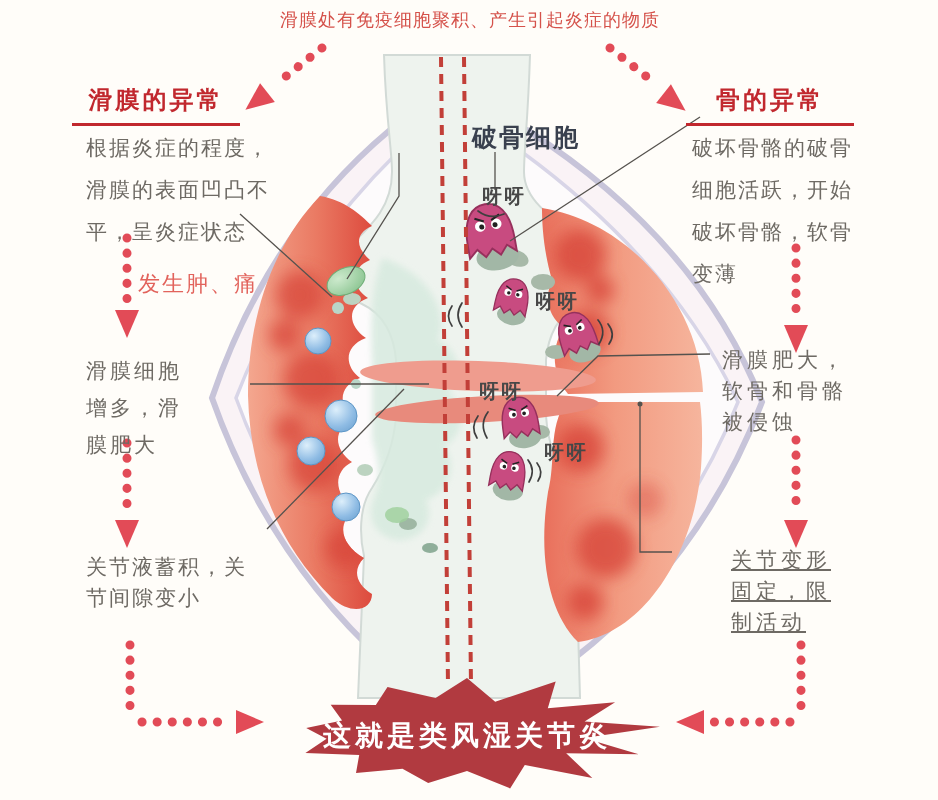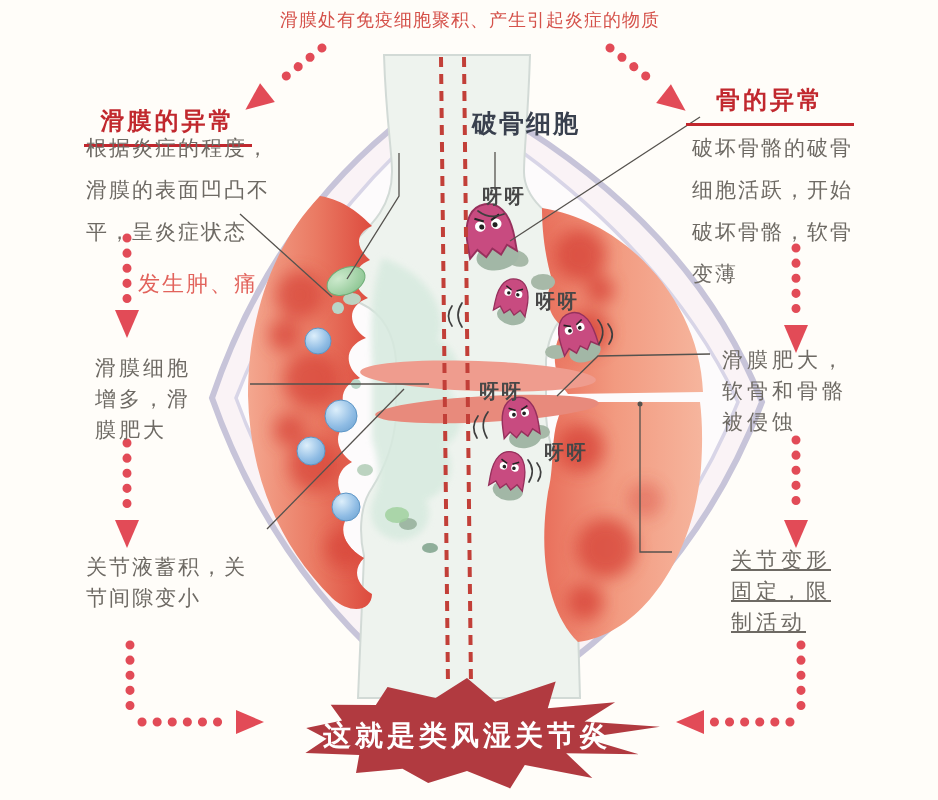--- a/index.html
+++ b/index.html
@@ -19,36 +19,36 @@
   }
   .page-title{
     left:170px;top:8px;width:600px;text-align:center;
     color:#d5524b;font-size:18px;letter-spacing:1px;
   }
   .heading{
     width:168px;text-align:center;color:#c1282e;font-size:24px;
     font-weight:bold;letter-spacing:3px;
     border-bottom:3.5px solid #c1282e;padding-bottom:7px;
   }
-  .heading-left{left:84px;top:84px;margin-top:21px;}
+  .heading-left{left:72px;top:84px;}
   .heading-right{left:686px;top:84px;}
   .p-left-1{left:86px;top:127px;width:192px;}
   .highlight{
     left:138px;top:269px;color:#e2635c;font-size:22px;letter-spacing:2px;
   }
-  .p-left-2{left:86px;top:352px;width:134px;line-height:31px;letter-spacing:3px;margin-left:9px;}
+  .p-left-2{left:86px;top:352px;width:134px;line-height:37px;letter-spacing:3px;}
   .p-left-3{left:86px;top:551px;width:196px;line-height:31px;}
   .p-right-1{left:692px;top:127px;width:196px;}
   .p-right-2{left:722px;top:344px;width:166px;line-height:31px;letter-spacing:4px;}
   .p-right-3{left:731px;top:544px;width:136px;line-height:31px;letter-spacing:4px;text-decoration:underline;}
   .cell-label{
     color:#39404e;font-size:25px;font-weight:600;letter-spacing:2px;
   }
   .lbl-immune{left:333px;top:121px;}
-  .lbl-osteo{left:472px;top:107px;}
+  .lbl-osteo{left:472px;top:121px;}
   .cry{color:#474747;font-size:20px;font-weight:bold;letter-spacing:2px;}
   .cry-1{left:482px;top:183px;}
   .cry-2{left:535px;top:288px;}
   .cry-3{left:479px;top:378px;}
   .cry-4{left:544px;top:439px;}
   .banner-text{
     left:287px;top:717px;width:360px;text-align:center;z-index:3;
     color:#ffffff;font-size:28px;font-weight:bold;letter-spacing:4px;
   }
 </style>

